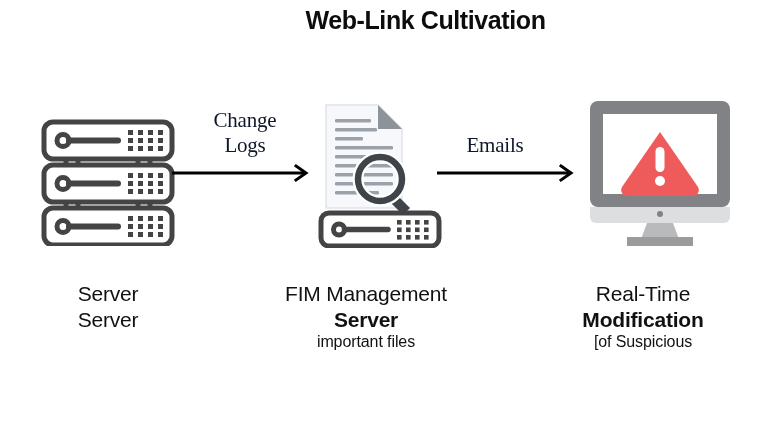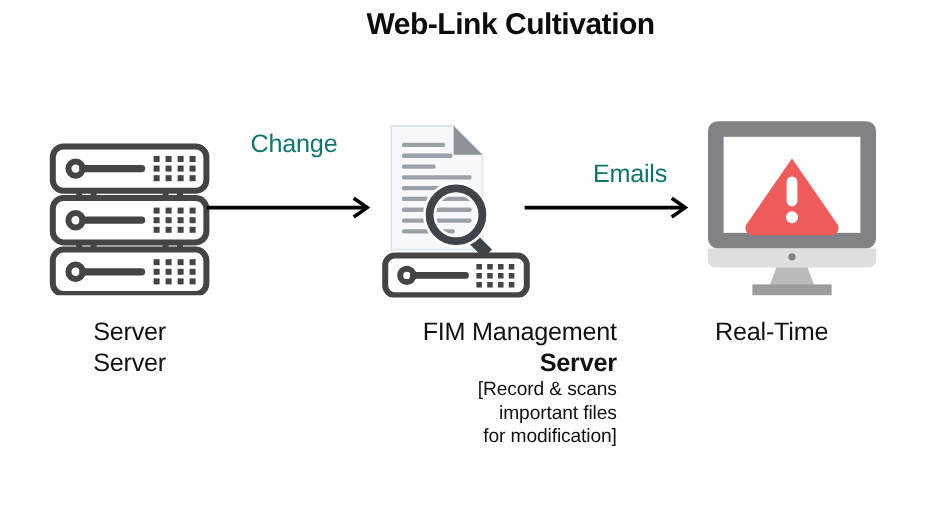--- a/index.html
+++ b/index.html
@@ -32,20 +32,21 @@
     color: #0d0d0d;
     margin-left: 35px;
   }
 
   
   .caption {
     position: absolute;
     text-align: center;
     color: #111111;
     line-height: 1.22;
+    margin-top: 17px;
   }
   .caption .ln-reg {
     display: block;
     font-size: 21px;
     font-weight: normal;
     letter-spacing: -0.2px;
   }
   .caption .ln-bold {
     display: block;
     font-size: 21px;
@@ -58,22 +59,23 @@
     font-weight: normal;
     letter-spacing: -0.1px;
   }
 
   
   .arrow-label {
     position: absolute;
     text-align: center;
     font-size: 21px;
     line-height: 1.2;
-    color: #0f766e;
+    color: #0f172a;
     letter-spacing: -0.2px;
+    font-family: Liberation Serif, serif;
   }
   .arrow-label span { display: block; }
 
   
   .art { position: absolute; }
 </style>
 </head>
 <body>
 
 <div id="canvas">
@@ -151,20 +153,21 @@
     </svg>
   </div>
 
   <div class="caption" style="left:18px; top:264px; width:180px;">
     <span class="ln-reg">Server</span>
     <span class="ln-reg">Server</span>
   </div>
 
   <div class="arrow-label" style="left:175px; top:108px; width:140px;">
     <span>Change</span>
+    <span>Logs</span>
   </div>
   <div class="art" style="left:172px; top:163px;">
     <svg width="140" height="20" viewBox="0 0 140 20" xmlns="http://www.w3.org/2000/svg">
       <line x1="0" y1="10" x2="132" y2="10" stroke="#000000" stroke-width="3"></line>
       <polyline points="124,3 134,10 124,17" fill="none" stroke="#000000" stroke-width="3" stroke-linecap="square" stroke-linejoin="miter"></polyline>
     </svg>
   </div>
 
   <div class="art" style="left:318px; top:103px;">
     <svg width="124" height="145" viewBox="0 0 124 145" xmlns="http://www.w3.org/2000/svg">
@@ -205,29 +208,27 @@
           <rect x="97" y="124.5" width="4.6" height="4.6"></rect>
           <rect x="106" y="124.5" width="4.6" height="4.6"></rect>
         <rect x="79" y="132" width="4.6" height="4.6"></rect>
           <rect x="88" y="132" width="4.6" height="4.6"></rect>
           <rect x="97" y="132" width="4.6" height="4.6"></rect>
           <rect x="106" y="132" width="4.6" height="4.6"></rect>
       </g>
     </svg>
   </div>
 
-  <div class="caption" style="left:254px; top:264px; width:260px;text-align:right;">
+  <div class="caption" style="left:236px; top:264px; width:260px;">
     <span class="ln-reg">FIM Management</span>
     <span class="ln-bold">Server</span>
-    <span class="ln-small">[Record &amp; scans</span>
     <span class="ln-small">important files</span>
-    <span class="ln-small">for modification]</span>
-  </div>
-
-  <div class="arrow-label" style="left:460px; top:133px; width:130px;">
+  </div>
+
+  <div class="arrow-label" style="left:430px; top:133px; width:130px;">
     <span>Emails</span>
   </div>
   <div class="art" style="left:437px; top:163px;">
     <svg width="140" height="20" viewBox="0 0 140 20" xmlns="http://www.w3.org/2000/svg">
       <line x1="0" y1="10" x2="132" y2="10" stroke="#000000" stroke-width="3"></line>
       <polyline points="124,3 134,10 124,17" fill="none" stroke="#000000" stroke-width="3" stroke-linecap="square" stroke-linejoin="miter"></polyline>
     </svg>
   </div>
 
   <div class="art" style="left:587px; top:99px;">
@@ -245,15 +246,17 @@
       <rect x="40" y="138" width="66" height="9" fill="#9a9b9c"></rect>
 
       <path d="M73 33 L111 88 a6 6 0 0 1 -5 9 L40 97 a6 6 0 0 1 -5 -9 Z" fill="#ef5b5b"></path>
       <rect x="68.5" y="48" width="9" height="25" rx="4.5" fill="#ffffff"></rect>
       <circle cx="73" cy="82" r="5" fill="#ffffff"></circle>
     </svg>
   </div>
 
   <div class="caption" style="left:543px; top:264px; width:200px;">
     <span class="ln-reg">Real-Time</span>
+    <span class="ln-bold">Modification</span>
+    <span class="ln-small">[of Suspicious</span>
   </div>
 
 </div>
 
 </body></html>

